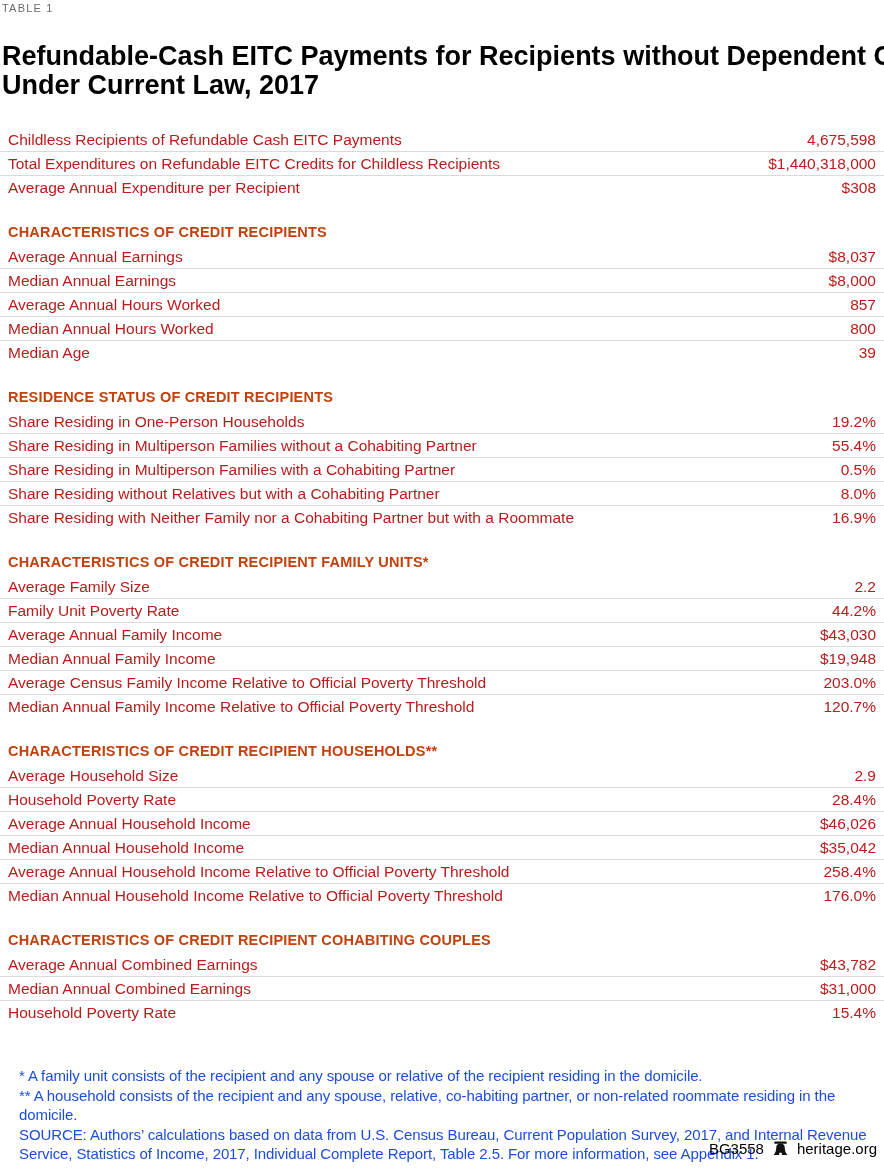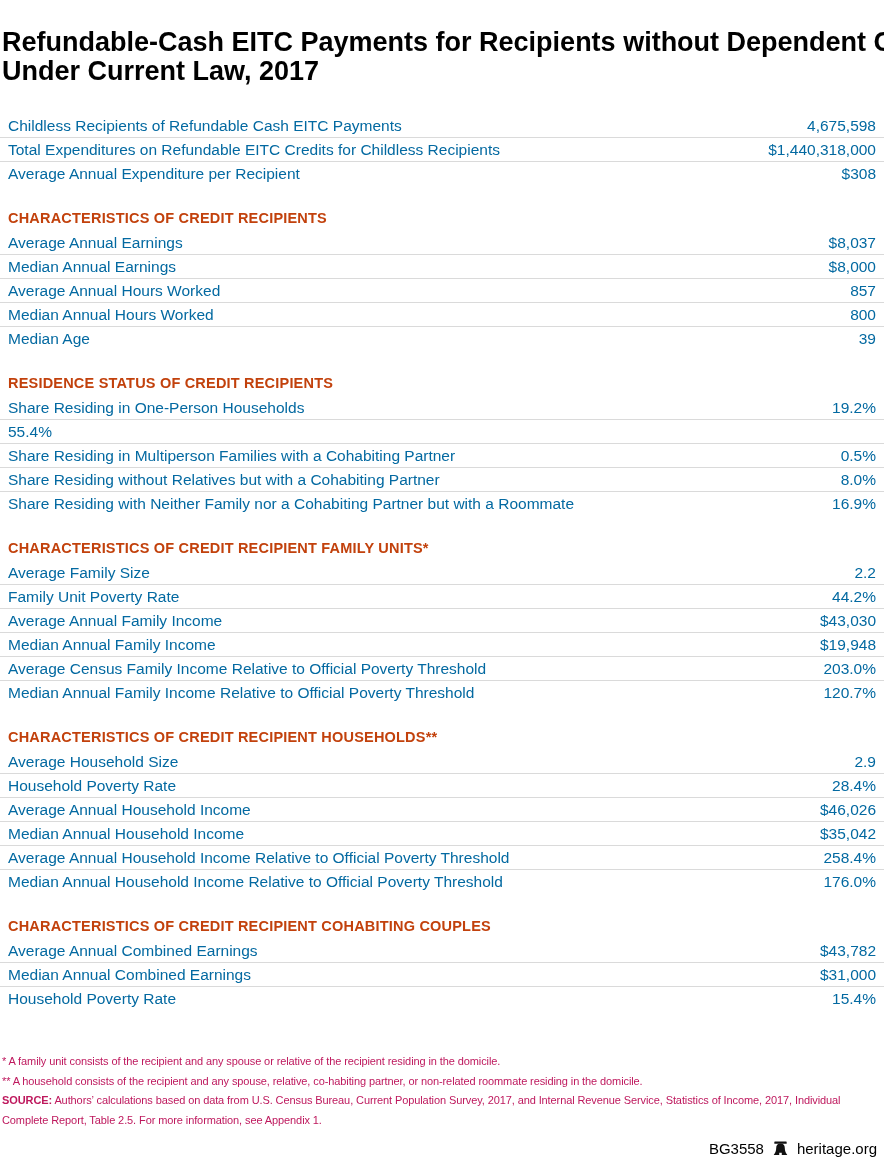--- a/index.html
+++ b/index.html
@@ -43,53 +43,54 @@
   }
   .section:first-child { margin-top: 0; }
   .row {
     display: flex;
     justify-content: space-between;
     align-items: baseline;
     padding: 3px 8px;
     border-bottom: 1px solid #dadada;
     font-size: 15.5px;
     line-height: 17px;
-    color: #0369a1;
+    color: #b91c1c;
   }
   .section .row:last-child { border-bottom: none; }
   .row-label { text-align: left; }
   .row-value { text-align: right; white-space: nowrap; }
 
   .footnotes {
-    margin: 42px 8px 0 2px;
-    font-size: 11px;
+    margin: 42px 8px 0 19px;
+    font-size: 15px;
     line-height: 19.5px;
     letter-spacing: -0.1px;
-    color: #be185d;
-  }
-  .source-label { font-weight: bold; }
+    color: #1d4ed8;
+  }
+  .source-label { font-weight: normal; }
 
   .footer {
     position: absolute;
     top: 1140px;
     right: 7px;
     display: flex;
     align-items: center;
     gap: 7px;
     font-size: 15px;
     color: #000000;
   }
   .bell-icon { display: inline-block; width: 19px; height: 16px; }
   .bell-icon svg { display: block; }
 </style>
 </head>
 <body>
 
 <div class="page">
 
+  <div class="table-label">TABLE 1</div>
 
   <div class="title">
     <div class="title-line">Refundable-Cash EITC Payments for Recipients without Dependent Children</div>
     <div class="title-line">Under Current Law, 2017</div>
   </div>
 
   <div class="table-sections">
       <div class="section">
         <div class="row">
           <span class="row-label">Childless Recipients of Refundable Cash EITC Payments</span>
@@ -127,20 +128,21 @@
           <span class="row-value">39</span>
         </div>
       </div>
       <div class="section">
         <div class="section-heading">RESIDENCE STATUS OF CREDIT RECIPIENTS</div>
         <div class="row">
           <span class="row-label">Share Residing in One-Person Households</span>
           <span class="row-value">19.2%</span>
         </div>
         <div class="row">
+          <span class="row-label">Share Residing in Multiperson Families without a Cohabiting Partner</span>
           <span class="row-value">55.4%</span>
         </div>
         <div class="row">
           <span class="row-label">Share Residing in Multiperson Families with a Cohabiting Partner</span>
           <span class="row-value">0.5%</span>
         </div>
         <div class="row">
           <span class="row-label">Share Residing without Relatives but with a Cohabiting Partner</span>
           <span class="row-value">8.0%</span>
         </div>

